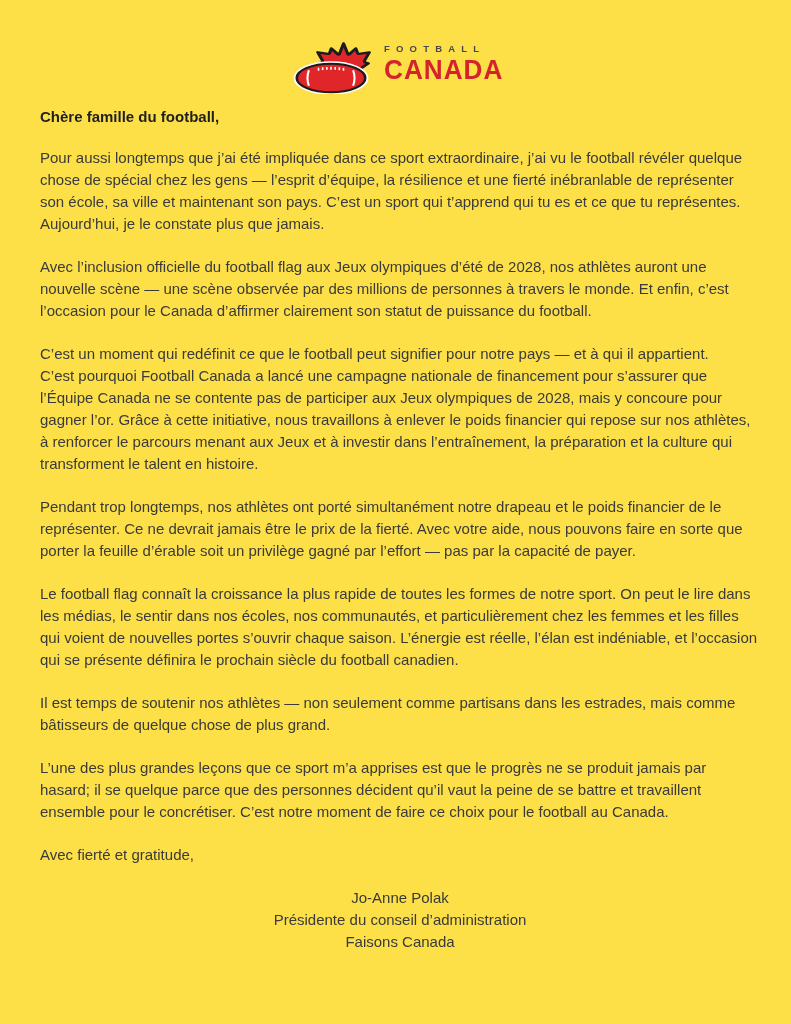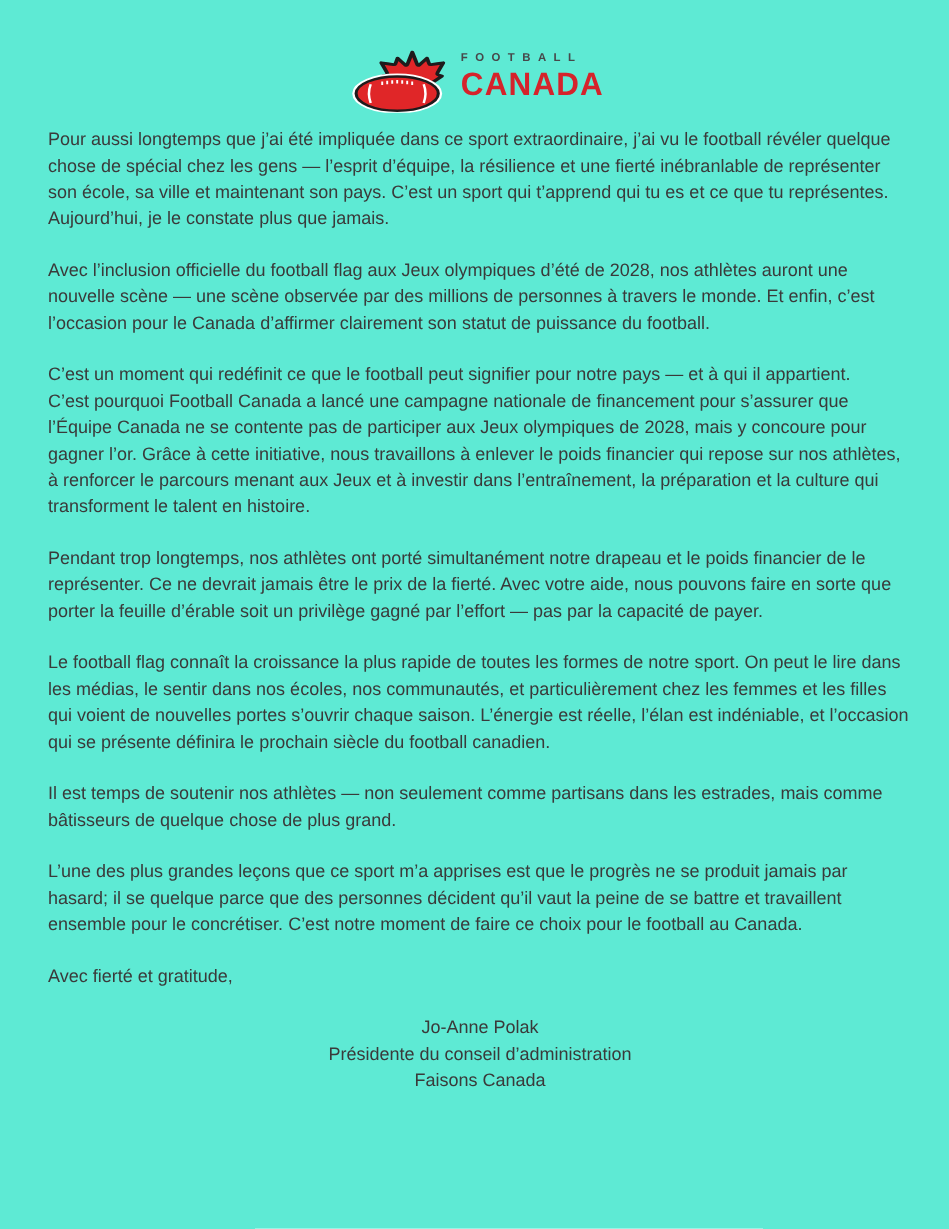--- a/index.html
+++ b/index.html
@@ -6,21 +6,21 @@
     margin: 0;
     padding: 0;
     background: #ffffff;
     font-family: "Liberation Sans", sans-serif;
   }
   .page {
     position: relative;
     width: 791px;
     height: 1024px;
     margin: 0 auto;
-    background: #5eead4;
+    background: #fde047;
     box-sizing: border-box;
     padding: 32px 34px 0 40px;
     overflow: hidden;
   }
   
   .logo-row {
     display: flex;
     justify-content: center;
     align-items: center;
     gap: 12px;
@@ -91,20 +91,21 @@
       <path d="M118,316 Q100,380 118,444" fill="none" stroke="#ffffff" stroke-width="13"></path>
       <path d="M394,316 Q412,380 394,444" fill="none" stroke="#ffffff" stroke-width="13"></path>
     </svg>
     <div class="wordmark">
       <div class="wm-top">FOOTBALL</div>
       <div class="wm-bottom">CANADA</div>
     </div>
   </header>
 
   <main class="letter">
+    <p class="greeting">Chère famille du football,</p>
 
     <p class="para">Pour aussi longtemps que j’ai été impliquée dans ce sport extraordinaire, j’ai vu le football révéler quelque chose de spécial chez les gens — l’esprit d’équipe, la résilience et une fierté inébranlable de représenter son école, sa ville et maintenant son pays. C’est un sport qui t’apprend qui tu es et ce que tu représentes. Aujourd’hui, je le constate plus que jamais.</p>
     <p class="para">Avec l’inclusion officielle du football flag aux Jeux olympiques d’été de 2028, nos athlètes auront une nouvelle scène — une scène observée par des millions de personnes à travers le monde. Et enfin, c’est l’occasion pour le Canada d’affirmer clairement son statut de puissance du football.</p>
     <p class="para">C’est un moment qui redéfinit ce que le football peut signifier pour notre pays — et à qui il appartient.
 C’est pourquoi Football Canada a lancé une campagne nationale de financement pour s’assurer que l’Équipe Canada ne se contente pas de participer aux Jeux olympiques de 2028, mais y concoure pour gagner l’or. Grâce à cette initiative, nous travaillons à enlever le poids financier qui repose sur nos athlètes, à renforcer le parcours menant aux Jeux et à investir dans l’entraînement, la préparation et la culture qui transforment le talent en histoire.</p>
     <p class="para">Pendant trop longtemps, nos athlètes ont porté simultanément notre drapeau et le poids financier de le représenter. Ce ne devrait jamais être le prix de la fierté. Avec votre aide, nous pouvons faire en sorte que porter la feuille d’érable soit un privilège gagné par l’effort — pas par la capacité de payer.</p>
     <p class="para">Le football flag connaît la croissance la plus rapide de toutes les formes de notre sport. On peut le lire dans les médias, le sentir dans nos écoles, nos communautés, et particulièrement chez les femmes et les filles qui voient de nouvelles portes s’ouvrir chaque saison. L’énergie est réelle, l’élan est indéniable, et l’occasion qui se présente définira le prochain siècle du football canadien.</p>
     <p class="para">Il est temps de soutenir nos athlètes — non seulement comme partisans dans les estrades, mais comme bâtisseurs de quelque chose de plus grand.</p>
     <p class="para">L’une des plus grandes leçons que ce sport m’a apprises est que le progrès ne se produit jamais par hasard; il se quelque parce que des personnes décident qu’il vaut la peine de se battre et travaillent ensemble pour le concrétiser. C’est notre moment de faire ce choix pour le football au Canada.</p>
 

